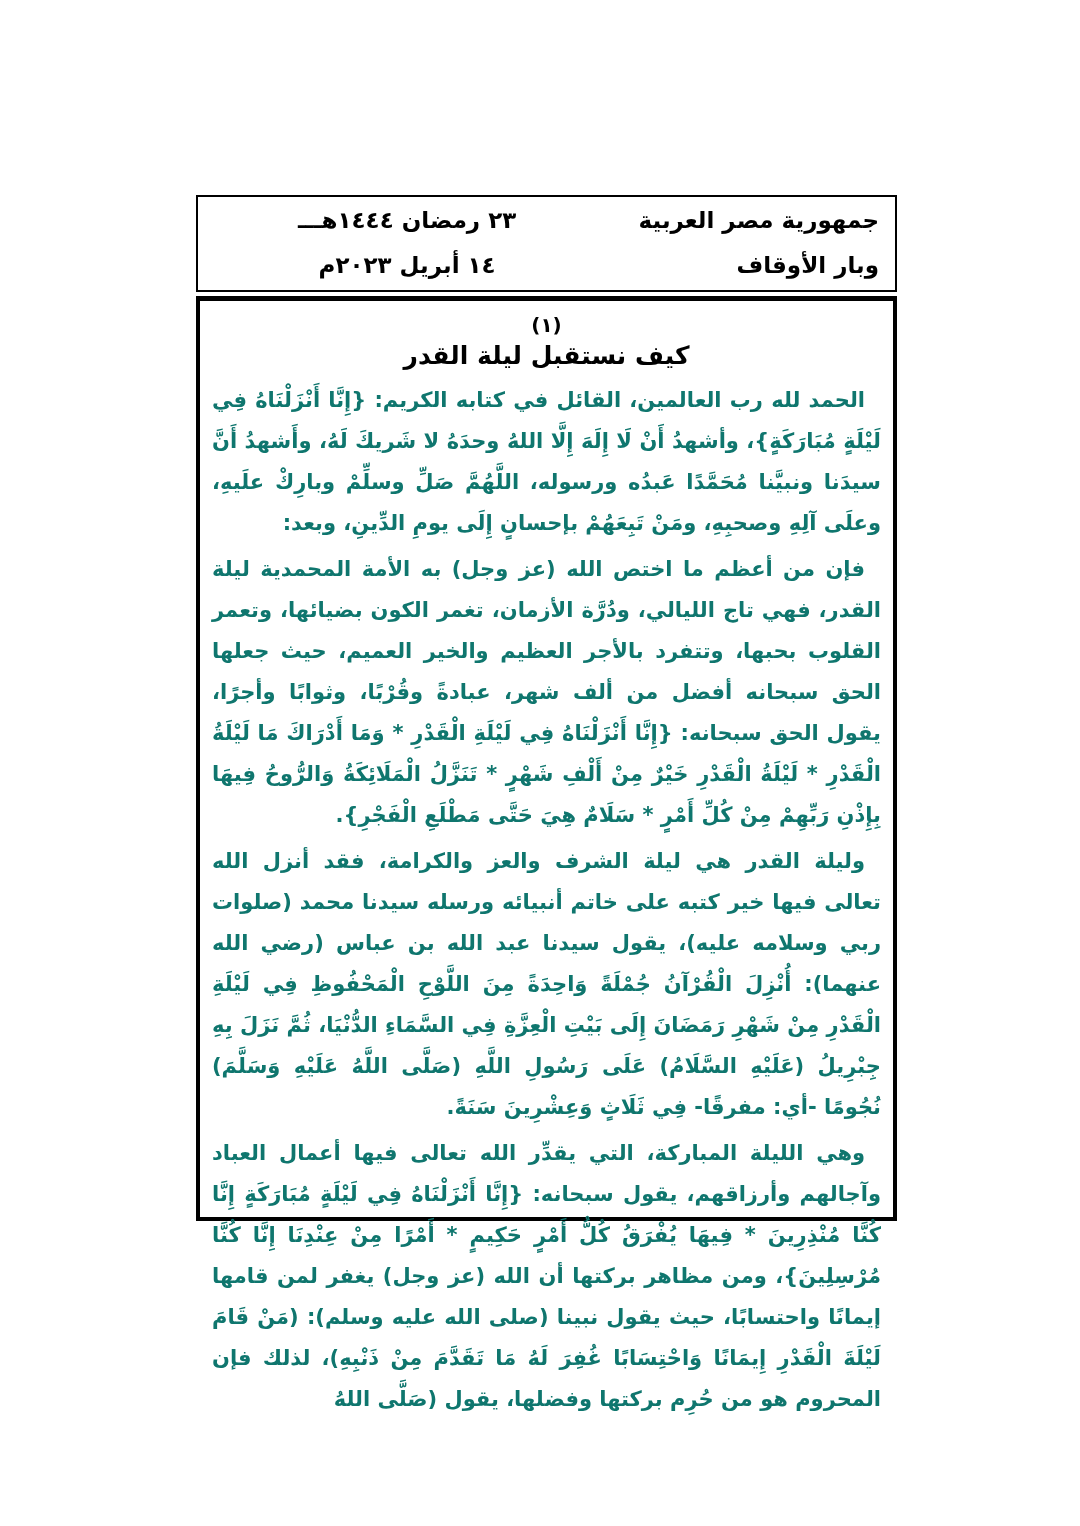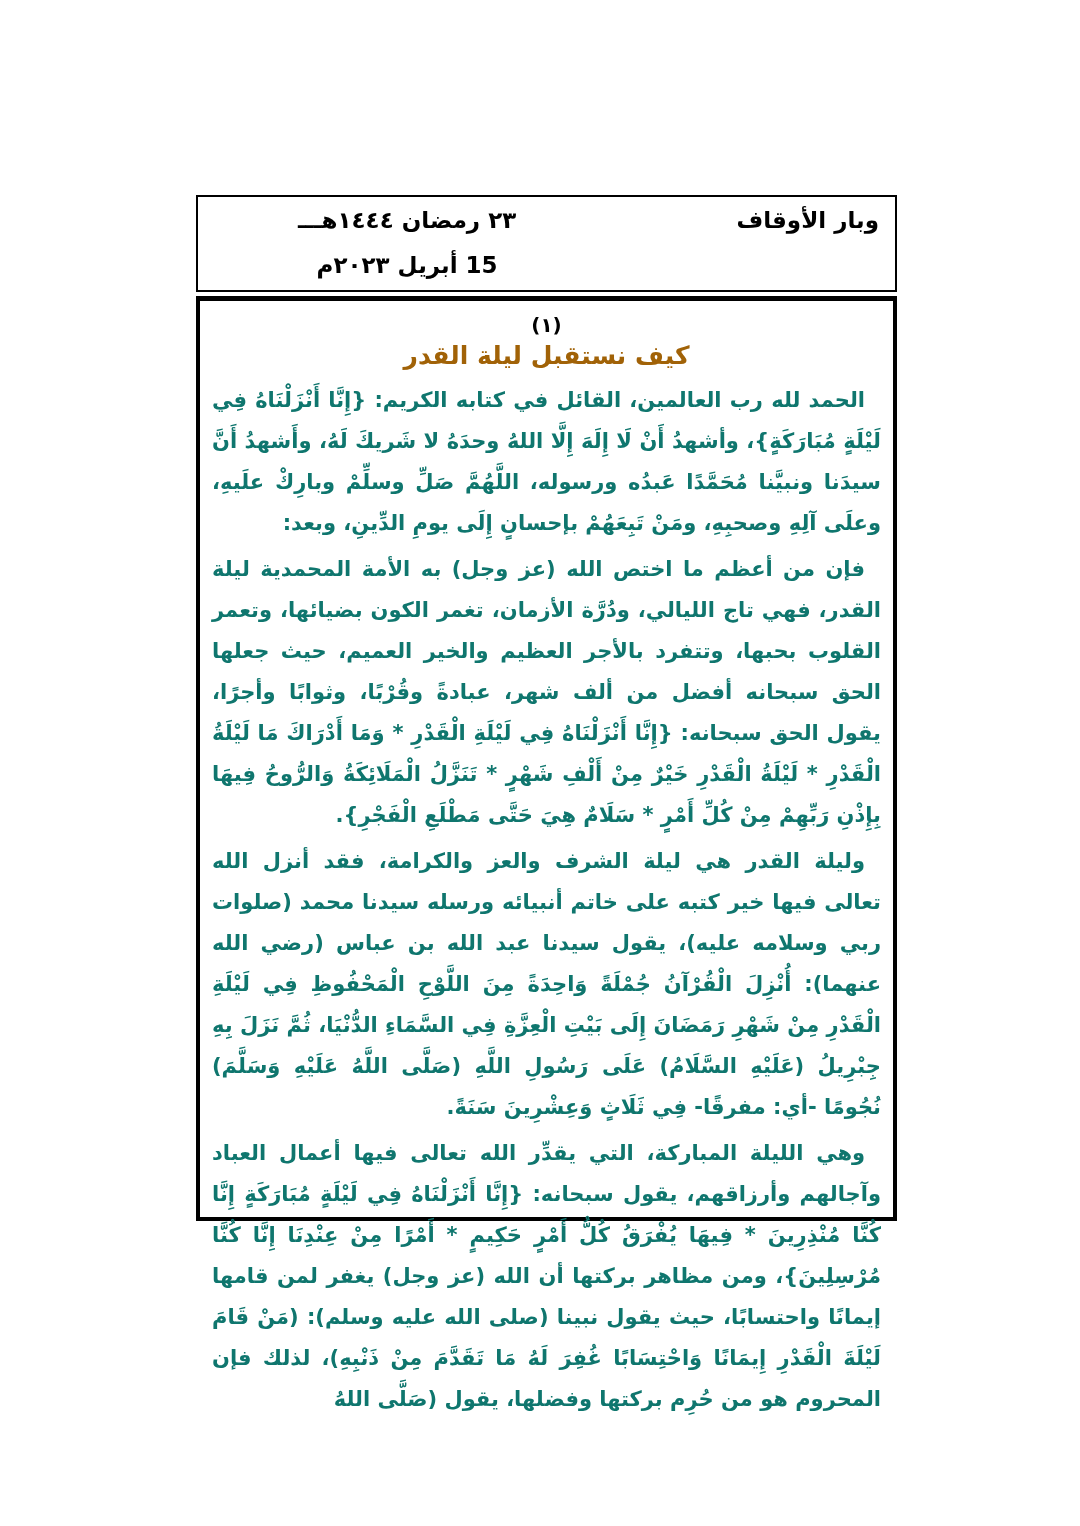--- a/index.html
+++ b/index.html
@@ -68,21 +68,21 @@
     text-align: center;
     font-size: 20px;
     font-weight: bold;
     color: #000000;
     margin: 2px 0 4px 0;
   }
   .doc-title {
     text-align: center;
     font-size: 25px;
     font-weight: bold;
-    color: #a16207;
+    color: #000000;
     margin: 2px 0 10px 0;
   }
   .paragraphs {
     direction: rtl;
     text-align: justify;
     font-size: 21px;
     line-height: 41px;
     font-weight: bold;
     color: #0f766e;
   }
@@ -91,25 +91,26 @@
     text-indent: 16px;
   }
 </style>
 </head>
 <body>
 
 <div class="sheet">
 
   <div class="header-box">
     <div class="header-col right">
+      <div class="header-line">جمهورية مصر العربية</div>
       <div class="header-line">وبار الأوقاف</div>
     </div>
     <div class="header-col left">
       <div class="header-line">٢٣ رمضان ١٤٤٤هـــ</div>
-      <div class="header-line">15 أبريل ٢٠٢٣م</div>
+      <div class="header-line">١٤ أبريل ٢٠٢٣م</div>
     </div>
   </div>
 
   <div class="main-box">
     <div class="page-number">(١)</div>
     <div class="doc-title">كيف نستقبل ليلة القدر</div>
     <div class="paragraphs">
         <p>الحمد لله رب العالمين، القائل في كتابه الكريم: {إِنَّا أَنْزَلْنَاهُ فِي لَيْلَةٍ مُبَارَكَةٍ}، وأشهدُ أَنْ لَا إِلَهَ إِلَّا اللهُ وحدَهُ لا شَريكَ لَهُ، وأَشهدُ أَنَّ سيدَنا ونبيَّنا مُحَمَّدًا عَبدُه ورسوله، اللَّهُمَّ صَلِّ وسلِّمْ وبارِكْ علَيهِ، وعلَى آلِهِ وصحبِهِ، ومَنْ تَبِعَهُمْ بإحسانٍ إِلَى يومِ الدِّينِ، وبعد:</p>
         <p>فإن من أعظم ما اختص الله (عز وجل) به الأمة المحمدية ليلة القدر، فهي تاج الليالي، ودُرَّة الأزمان، تغمر الكون بضيائها، وتعمر القلوب بحبها، وتتفرد بالأجر العظيم والخير العميم، حيث جعلها الحق سبحانه أفضل من ألف شهر، عبادةً وقُرْبًا، وثوابًا وأجرًا، يقول الحق سبحانه: {إِنَّا أَنْزَلْنَاهُ فِي لَيْلَةِ الْقَدْرِ * وَمَا أَدْرَاكَ مَا لَيْلَةُ الْقَدْرِ * لَيْلَةُ الْقَدْرِ خَيْرٌ مِنْ أَلْفِ شَهْرٍ * تَنَزَّلُ الْمَلَائِكَةُ وَالرُّوحُ فِيهَا بِإِذْنِ رَبِّهِمْ مِنْ كُلِّ أَمْرٍ * سَلَامٌ هِيَ حَتَّى مَطْلَعِ الْفَجْرِ}.</p>
         <p>وليلة القدر هي ليلة الشرف والعز والكرامة، فقد أنزل الله تعالى فيها خير كتبه على خاتم أنبيائه ورسله سيدنا محمد (صلوات ربي وسلامه عليه)، يقول سيدنا عبد الله بن عباس (رضي الله عنهما): أُنْزِلَ الْقُرْآنُ جُمْلَةً وَاحِدَةً مِنَ اللَّوْحِ الْمَحْفُوظِ فِي لَيْلَةِ الْقَدْرِ مِنْ شَهْرِ رَمَضَانَ إِلَى بَيْتِ الْعِزَّةِ فِي السَّمَاءِ الدُّنْيَا، ثُمَّ نَزَلَ بِهِ جِبْرِيلُ (عَلَيْهِ السَّلَامُ) عَلَى رَسُولِ اللَّهِ (صَلَّى اللَّهُ عَلَيْهِ وَسَلَّمَ) نُجُومًا -أي: مفرقًا- فِي ثَلَاثٍ وَعِشْرِينَ سَنَةً.</p>

